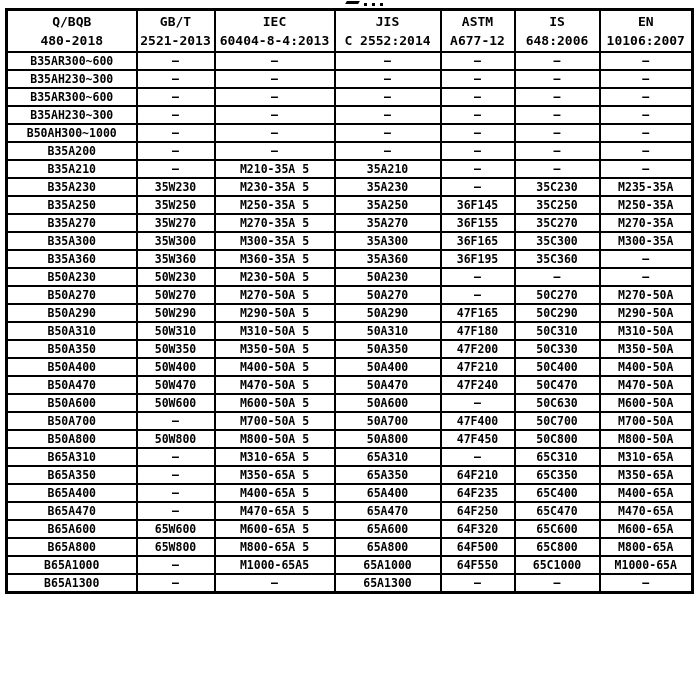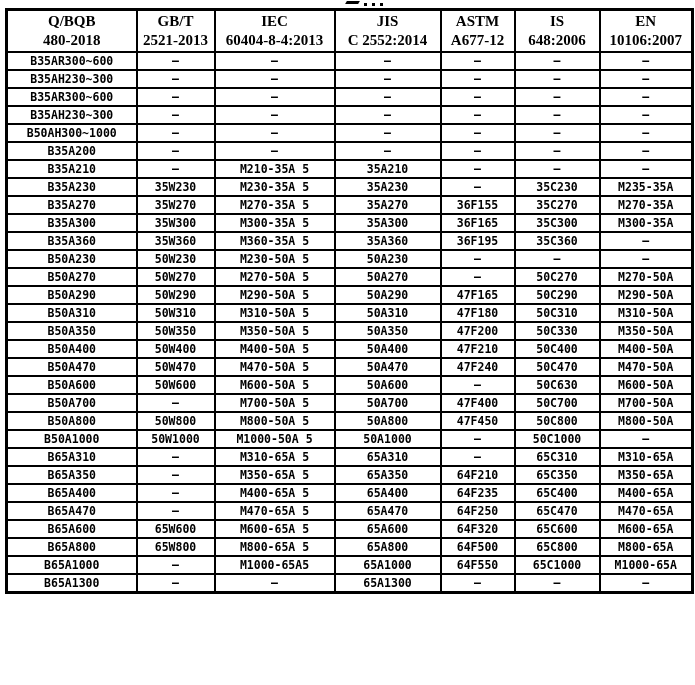--- a/index.html
+++ b/index.html
@@ -41,24 +41,23 @@
   th, td {
     border: 2px solid #000;
     text-align: center;
     vertical-align: middle;
     font-weight: bold;
     padding: 0;
     overflow: hidden;
     white-space: nowrap;
   }
   thead th {
-    font-size: 15px;
+    font-size: 13px;
     line-height: 19px;
     height: 40px;
-    font-family: Liberation Serif, serif;
   }
   thead th .l1, thead th .l2 {
     display: block;
     text-align: center;
   }
   tbody td {
     font-size: 11.5px;
     height: 16px;
     line-height: 16px;
   }
@@ -184,20 +183,29 @@
         <tr>
           <td>B35A230</td>
           <td>35W230</td>
           <td>M230-35A 5</td>
           <td>35A230</td>
           <td>—</td>
           <td>35C230</td>
           <td>M235-35A</td>
         </tr>
         <tr>
+          <td>B35A250</td>
+          <td>35W250</td>
+          <td>M250-35A 5</td>
+          <td>35A250</td>
+          <td>36F145</td>
+          <td>35C250</td>
+          <td>M250-35A</td>
+        </tr>
+        <tr>
           <td>B35A270</td>
           <td>35W270</td>
           <td>M270-35A 5</td>
           <td>35A270</td>
           <td>36F155</td>
           <td>35C270</td>
           <td>M270-35A</td>
         </tr>
         <tr>
           <td>B35A300</td>
@@ -301,29 +309,20 @@
         <tr>
           <td>B50A800</td>
           <td>50W800</td>
           <td>M800-50A 5</td>
           <td>50A800</td>
           <td>47F450</td>
           <td>50C800</td>
           <td>M800-50A</td>
         </tr>
         <tr>
-          <td>B50A1000</td>
-          <td>50W1000</td>
-          <td>M1000-50A 5</td>
-          <td>50A1000</td>
-          <td>—</td>
-          <td>50C1000</td>
-          <td>—</td>
-        </tr>
-        <tr>
           <td>B65A310</td>
           <td>—</td>
           <td>M310-65A 5</td>
           <td>65A310</td>
           <td>—</td>
           <td>65C310</td>
           <td>M310-65A</td>
         </tr>
         <tr>
           <td>B65A350</td>

